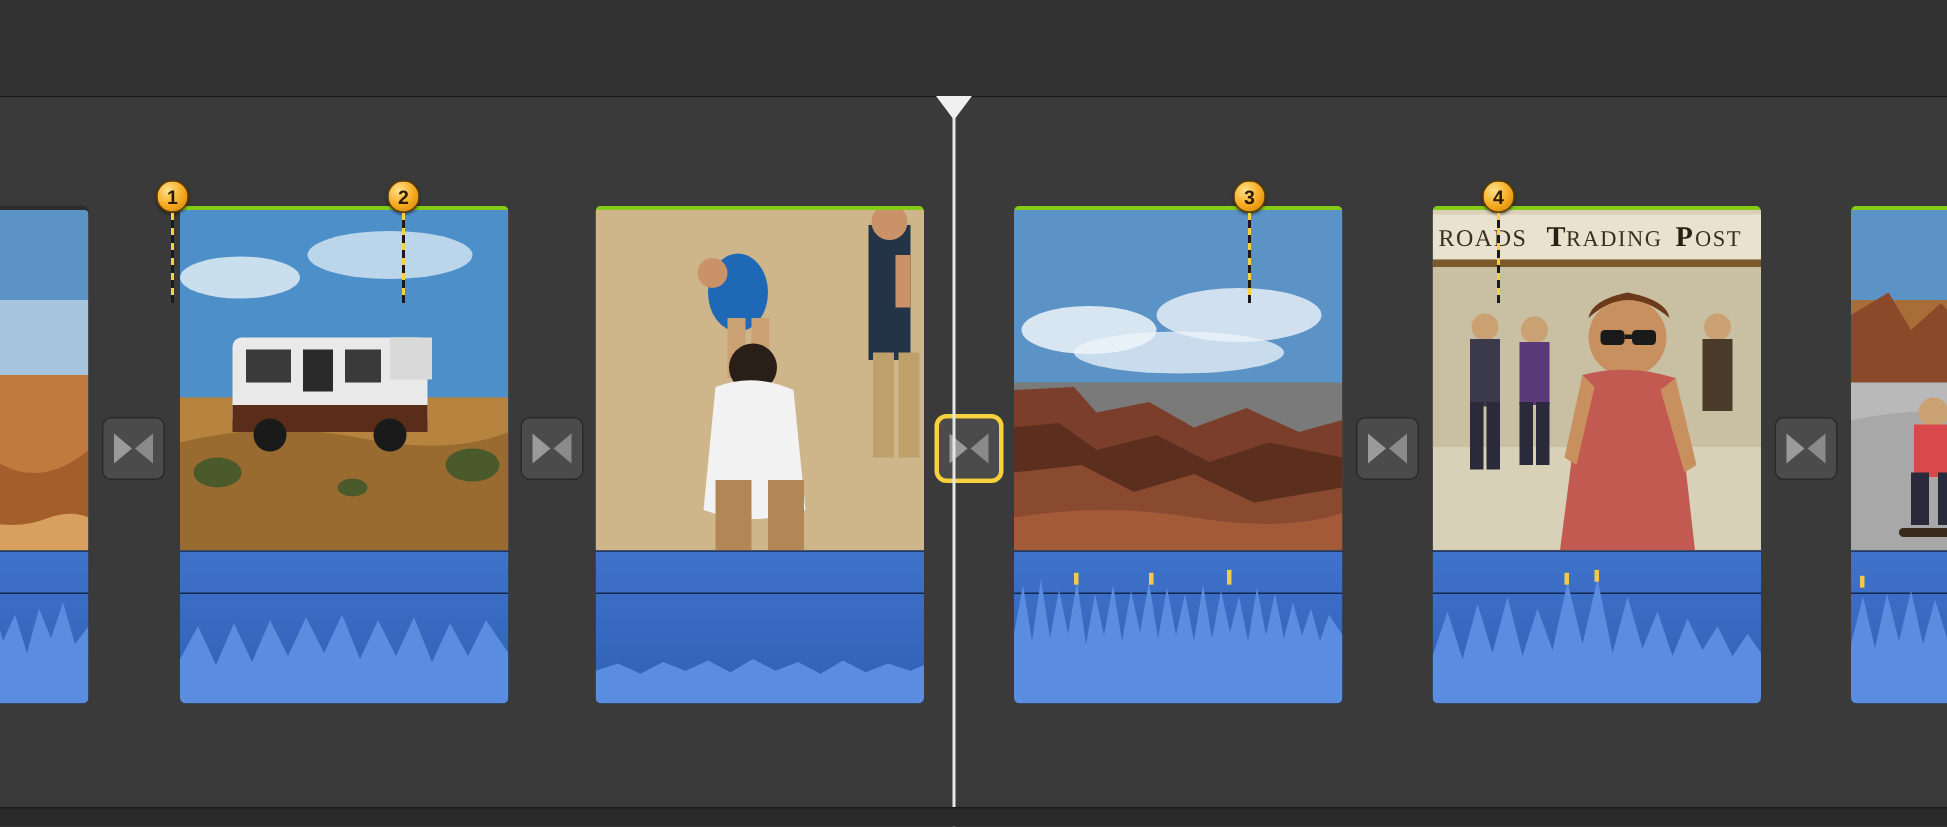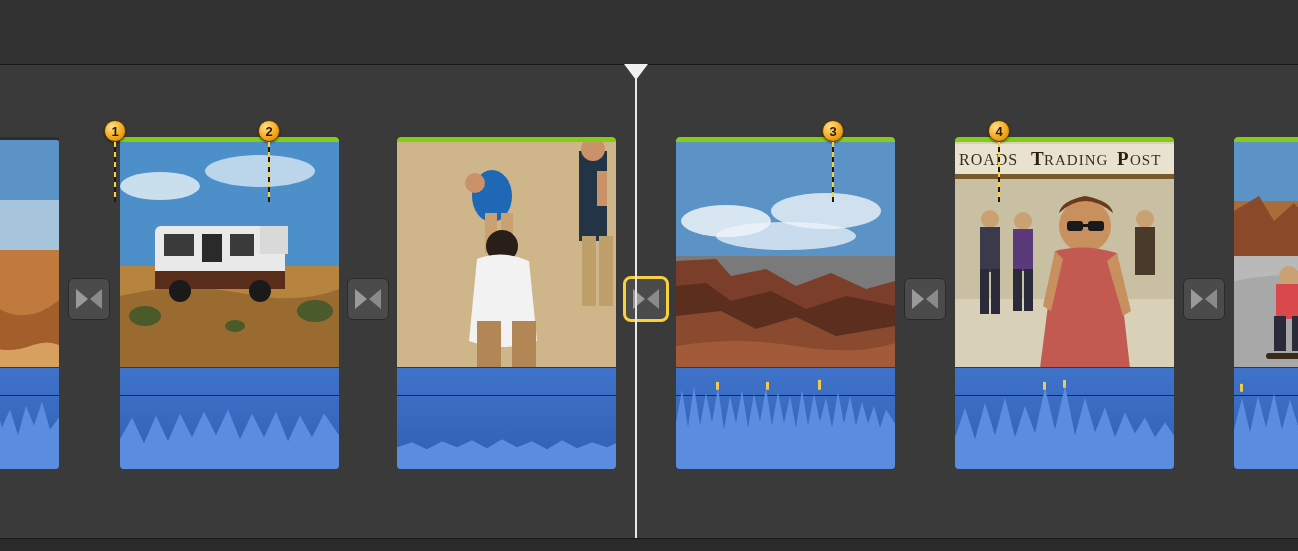--- a/index.html
+++ b/index.html
@@ -49,21 +49,21 @@
     position: absolute;
     top: 3px; left: 0; right: 0;
     height: 227px;
     background: #7a7a7a;
     border-radius: 3px 3px 0 0;
     overflow: hidden;
   }
   .clip .thumb.border-top {
     top: 0;
     height: 230px;
-    border-top: 5px solid #84cc16;
+    border-top: 3px solid #84cc16;
   }
   .clip .audio {
     position: absolute;
     left: 0; right: 0; bottom: 0;
     height: 102px;
     background: linear-gradient(to bottom, #3f73c9 0%, #2e5fb5 100%);
     border-top: 1px solid #1f3a6b;
   }
   .clip .audio .midline {
     position: absolute;

